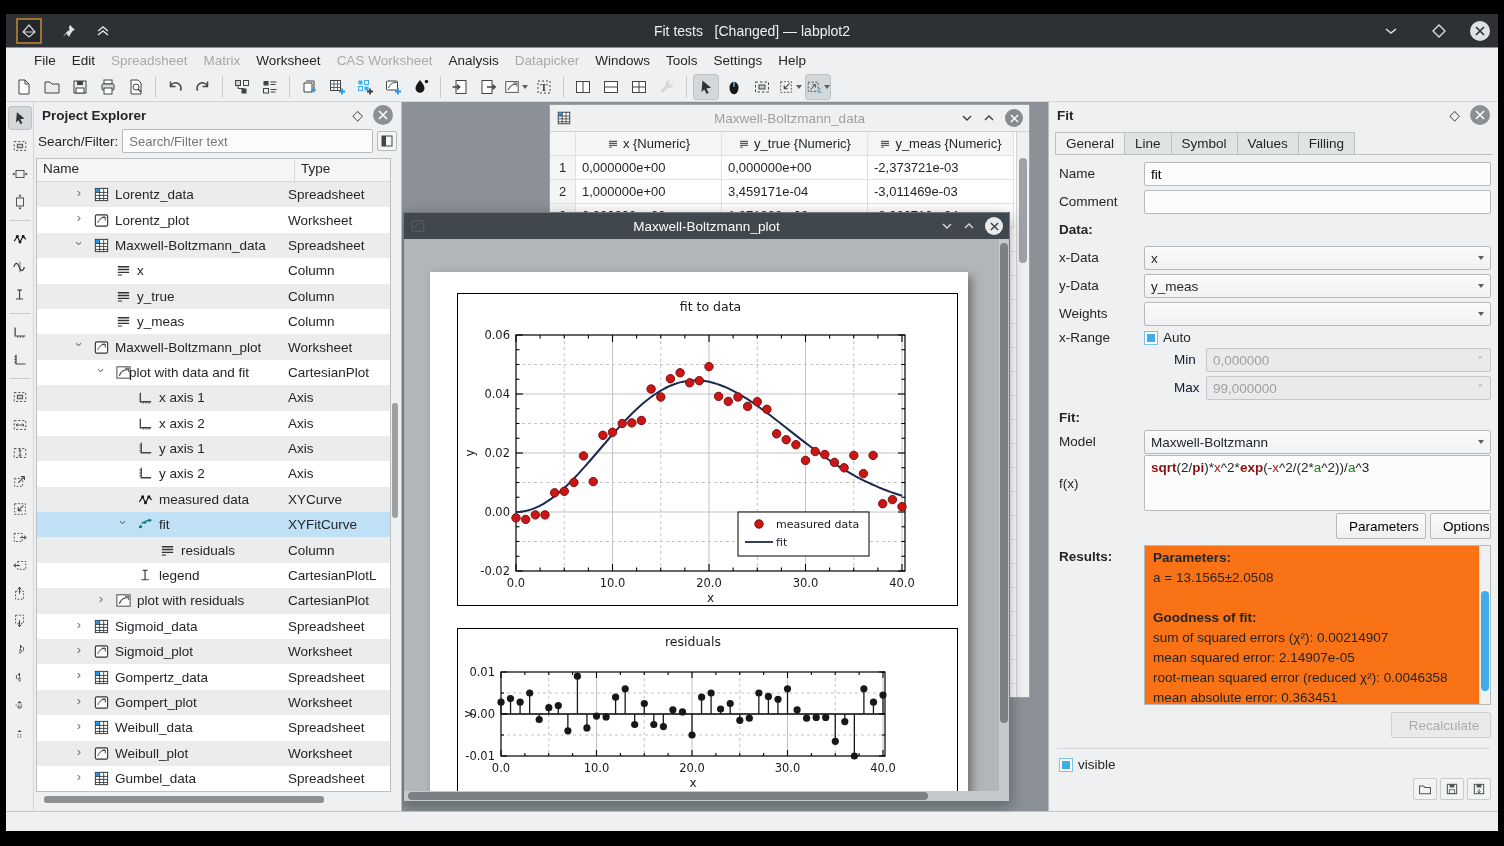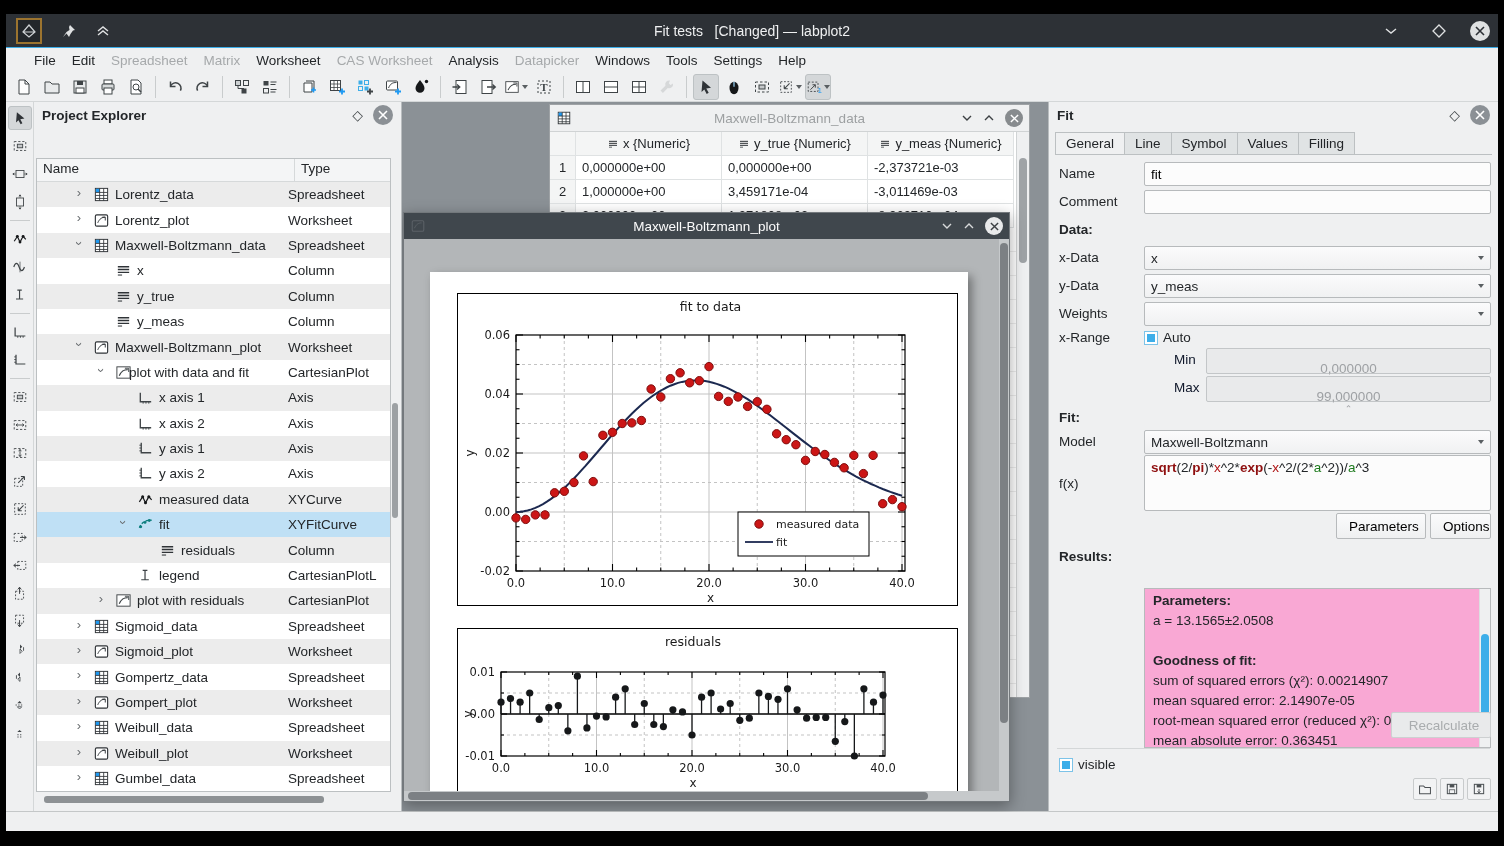--- a/index.html
+++ b/index.html
@@ -104,34 +104,34 @@
   .tab.active{background:#eff0f1;border-bottom-color:#eff0f1;}
   .tab-frame{position:absolute;left:6px;top:52px;right:6px;bottom:6px;border-top:1px solid #bcc0c2;}
   .fd-label{position:absolute;left:10px;font-size:13.5px;}
   .fd-label.bold{font-weight:bold;}
   .fd-field{position:absolute;left:95px;width:347px;height:24px;box-sizing:border-box;}
   .txt-input{width:100%;height:100%;border:1px solid #b7babc;border-radius:2px;background:#fcfcfc;padding:0 6px;font-size:13.5px;box-sizing:border-box;font-family:inherit;}
   .combo{width:100%;height:100%;border:1px solid #b7babc;border-radius:2px;background:linear-gradient(#fbfbfc,#f0f1f2);
          display:flex;align-items:center;padding:0 6px;box-sizing:border-box;font-size:13.5px;position:relative;}
   .combo .cv{flex:1;}
   .spin{width:100%;height:100%;border:1px solid #c3c6c8;border-radius:2px;background:#e9eaeb;color:#9ea1a4;
-        display:flex;align-items:center;padding:12px 6px;box-sizing:border-box;font-size:13.5px;flex-direction:column;}
+        display:flex;align-items:center;padding:0 6px;box-sizing:border-box;font-size:13.5px;}
   .spin .cv{flex:1;}
   .mini-label{color:#0f172a;}
   .chkrow{position:absolute;display:flex;align-items:center;gap:5px;font-size:13.5px;}
   .chk{width:12px;height:12px;background:#3daee9;border:1px solid #7cc3e8;box-shadow:inset 0 0 0 2px #fff;}
   .formula{position:absolute;left:95px;width:347px;border:1px solid #b7babc;background:#fcfcfc;border-radius:2px;
            padding:4px 6px;font-size:13.5px;box-sizing:border-box;}
   .fx-func{color:#8f1010;font-weight:bold;}
   .fx-var{color:#b01616;}
   .fx-param{color:#1c7a1c;}
   .btn{border:1px solid #b7babc;border-radius:2px;background:linear-gradient(#fbfbfc,#eff0f1);font-size:13.5px;
        font-family:inherit;padding:3px 12px;position:absolute;height:26px;box-sizing:border-box;}
   .btn.disabled{color:#a9acae;background:#e9eaeb;border-color:#cdd0d1;display:flex;align-items:center;gap:6px;justify-content:center;}
-  .results-box{position:absolute;left:95px;width:347px;border:1px solid #b7babc;background:#f9a8d4;overflow:hidden;box-sizing:border-box;margin-top:43px;}
+  .results-box{position:absolute;left:95px;width:347px;border:1px solid #b7babc;background:#f97316;overflow:hidden;box-sizing:border-box;}
   .results-box .rline{padding:0 8px;font-size:13.5px;line-height:20px;white-space:nowrap;}
   .results-box .rline.bold{font-weight:bold;}
   .rb-scroll{position:absolute;right:0;top:0;bottom:0;width:10px;background:#eff0f1;border-left:1px solid #dcdfe0;}
   .rb-scroll .thumb{position:absolute;left:1px;width:8px;top:45px;height:100px;border-radius:4px;background:#3daee9;}
   .hsep{position:absolute;left:8px;right:8px;height:1px;background:#d4d7d8;}
   .mini-btn{position:absolute;width:24px;height:22px;border:1px solid #c8cbcc;border-radius:2px;background:#f2f3f4;
             display:flex;align-items:center;justify-content:center;padding:0;}
 
   
   .statusbar{position:absolute;left:0;bottom:0;width:100%;height:19px;background:#eff0f1;border-top:1px solid #c4c7c8;}
@@ -527,20 +527,30 @@
 
     <div class="pe-dock">
       <div class="dock-head">
         <span class="dtitle">Project Explorer</span>
         <button class="dock-btn">
             <span class="diamond">◇</span>
           </button>
         <button class="dock-btn dock-close">
           <svg width="10" height="10" viewBox="0 0 10 10">
               <path d="M1 1l8 8M9 1l-8 8" stroke="#fff" stroke-width="1.6"></path>
+            </svg>
+        </button>
+      </div>
+      <div class="filter-row">
+        <label>Search/Filter:</label>
+        <input class="filter-input" placeholder="Search/Filter text" style="">
+        <button class="filter-btn">
+          <svg width="12" height="12" viewBox="0 0 12 12">
+              <rect x="1" y="1" width="10" height="10" fill="none" stroke="#3f4447"></rect>
+              <rect x="1" y="1" width="4" height="10" fill="#3f4447"></rect>
             </svg>
         </button>
       </div>
       <div class="tree">
         <div class="tree-header">
           <span class="hc name">Name</span>
           <span class="hc">Type</span>
         </div>
         <div id="treerows">
             <div class="tree-row alt">
@@ -1294,21 +1304,21 @@
         <span>Auto</span>
       </span>
       <span class="fd-label mini-label" style="left:125px;top:250px;">Min</span>
       <div class="fd-field" style="left:157px;width:285px;top:246px;">
           <div class="spin">
             <span class="cv">0,000000</span>
             <span style="font-size:9px;">⌃<br></span>
           </div>
         </div>
       <span class="fd-label mini-label" style="left:125px;top:278px;">Max</span>
-      <div class="fd-field" style="left:157px;width:285px;top:274px;text-align:center;">
+      <div class="fd-field" style="left:157px;width:285px;top:274px;">
           <div class="spin">
             <span class="cv">99,000000</span>
             <span style="font-size:9px;">⌃<br></span>
           </div>
         </div>
 
       <span class="fd-label bold" style="top:308px;">Fit:</span>
       <span class="fd-label" style="top:332px;">Model</span>
       <div class="fd-field" style="top:328px;">
           <div class="combo">

